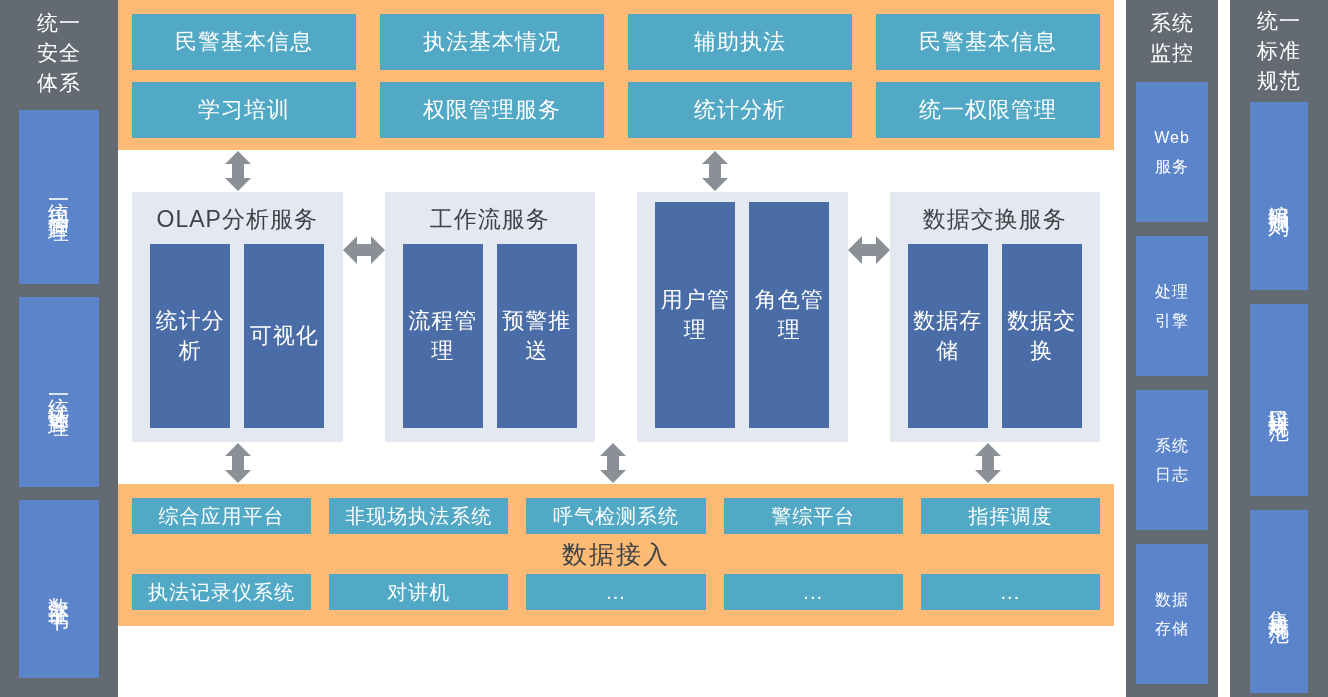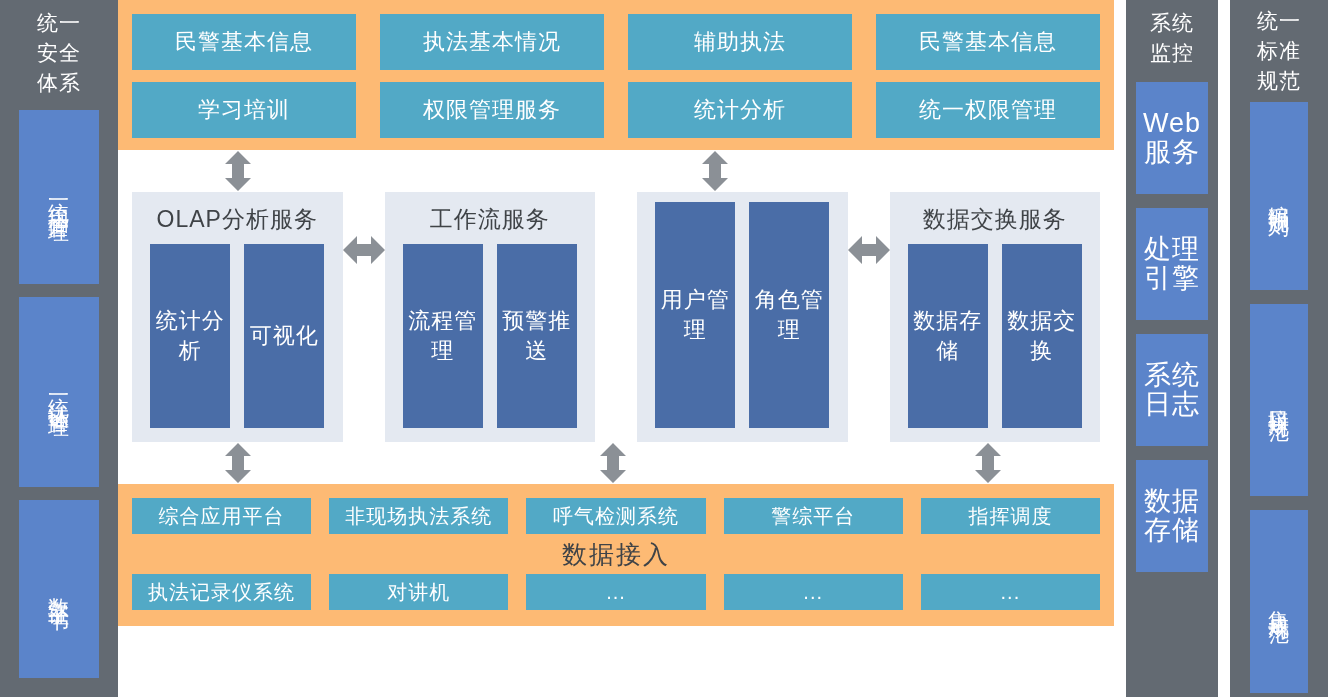--- a/index.html
+++ b/index.html
@@ -48,21 +48,21 @@
   #left-rail { width: 118px; padding: 8px 0 6px; }
   #left-rail .rail-title { margin-bottom: 12px; }
   #left-rail .rail-box { width: 80px; }
   #left-rail .rail-box.b1 { height: 174px; margin-bottom: 13px; }
   #left-rail .rail-box.b2 { height: 190px; margin-bottom: 13px; }
   #left-rail .rail-box.b3 { height: 178px; }
 
   
   #sysmon-rail { width: 92px; padding: 8px 0 6px; }
   #sysmon-rail .rail-title { margin-bottom: 14px; }
-  #sysmon-rail .rail-box { width: 72px; height: 112px; margin-bottom: 14px; font-size: 27px; align-items: center; }
+  #sysmon-rail .rail-box { width: 72px; height: 140px; margin-bottom: 14px; font-size: 16px; align-items: center; }
   #sysmon-rail .rail-box:last-child { margin-bottom: 7px; }
 
   
   #std-rail { width: 98px; padding: 6px 0 4px; }
   #std-rail .rail-title { margin-bottom: 6px; }
   #std-rail .rail-box { width: 58px; }
   #std-rail .rail-box.s1 { height: 195px; margin-bottom: 14px; }
   #std-rail .rail-box.s2 { height: 200px; margin-bottom: 14px; }
   #std-rail .rail-box.s3 { height: 190px; }
 

